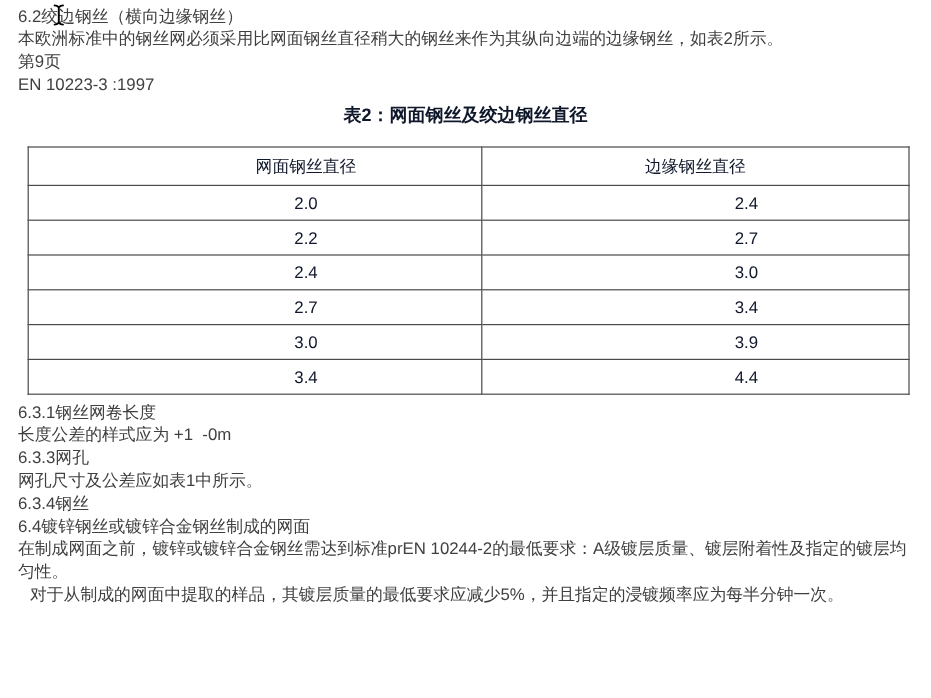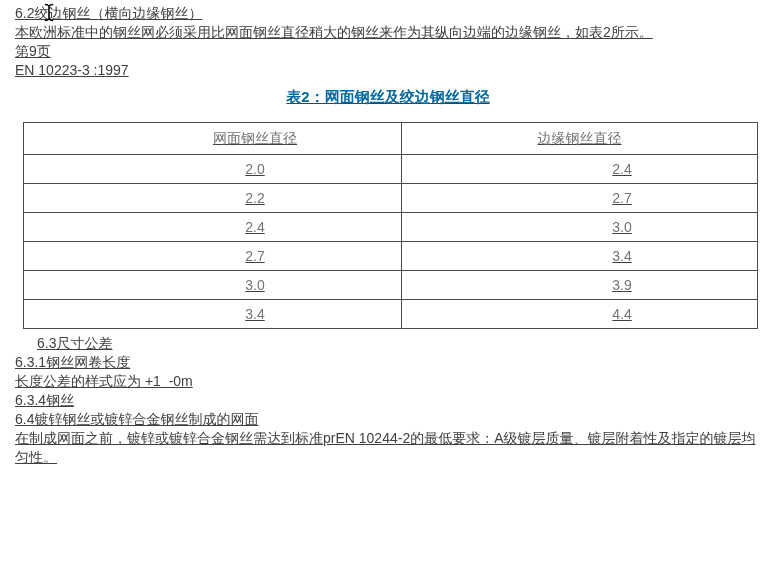--- a/index.html
+++ b/index.html
@@ -12,48 +12,47 @@
     height: 582px;
     overflow: hidden;
     font-family: "Liberation Sans", "DejaVu Sans", sans-serif;
   }
   .page {
     position: relative;
     width: 746px;
     height: 578px;
     padding: 4px 15px 0 15px;
     color: #404040;
-    text-decoration: underline;
   }
   p.line {
     margin: 0;
     font-size: 14px;
     line-height: 19px;
     color: #404040;
     white-space: pre-wrap;
   }
   .table-title {
     margin: 7px 0 0 0;
     font-size: 15px;
     line-height: 20px;
     font-weight: 700;
     text-align: center;
-    color: #0369a1;
+    color: #0f172a;
     white-space: pre-wrap;
   }
   table.t2 {
     border-collapse: collapse;
     table-layout: fixed;
     width: 734px;
     margin: 15px 0 0 8px;
   }
   table.t2 td {
     border: 1px solid #4a4a4a;
     font-size: 14px;
-    color: #737373;
+    color: #0f172a;
     text-align: center;
     padding-top: 0;
     padding-bottom: 0;
     box-sizing: border-box;
     overflow: hidden;
   }
   table.t2 tr.hdr td { height: 32px; }
   table.t2 tr.row td { height: 29px; }
   .col-mesh { width: 378px; }
   .col-edge { width: 356px; }
@@ -111,25 +110,27 @@
         <td class="shift-right">3.9</td>
       </tr>
       <tr class="row">
         <td class="shift-right">3.4</td>
         <td class="shift-right">4.4</td>
       </tr>
     </tbody>
   </table>
 
   <div class="body-block">
-    <p class="line indent-lg">6.3尺寸公差</p>
     <p class="line">6.3.1钢丝网卷长度</p>
     <p class="line">长度公差的样式应为 +1  -0m</p>
+    <p class="line">6.3.3网孔</p>
+    <p class="line">网孔尺寸及公差应如表1中所示。</p>
     <p class="line">6.3.4钢丝</p>
     <p class="line">6.4镀锌钢丝或镀锌合金钢丝制成的网面</p>
     <p class="line">在制成网面之前，镀锌或镀锌合金钢丝需达到标准prEN 10244-2的最低要求：A级镀层质量、镀层附着性及指定的镀层均匀性。</p>
+    <p class="line indent-sm">对于从制成的网面中提取的样品，其镀层质量的最低要求应减少5%，并且指定的浸镀频率应为每半分钟一次。</p>
   </div>
 
   <svg class="ibeam" viewBox="0 0 12 19" xmlns="http://www.w3.org/2000/svg">
     <path d="M2.5 1.5 Q4.5 1.5 6 3 Q7.5 1.5 9.5 1.5 M6 3 L6 16 M2.5 17.5 Q4.5 17.5 6 16 Q7.5 17.5 9.5 17.5" fill="none" stroke="#000000" stroke-width="1.6" stroke-linecap="round"></path>
   </svg>
 
 </div>
 
 </body></html>

